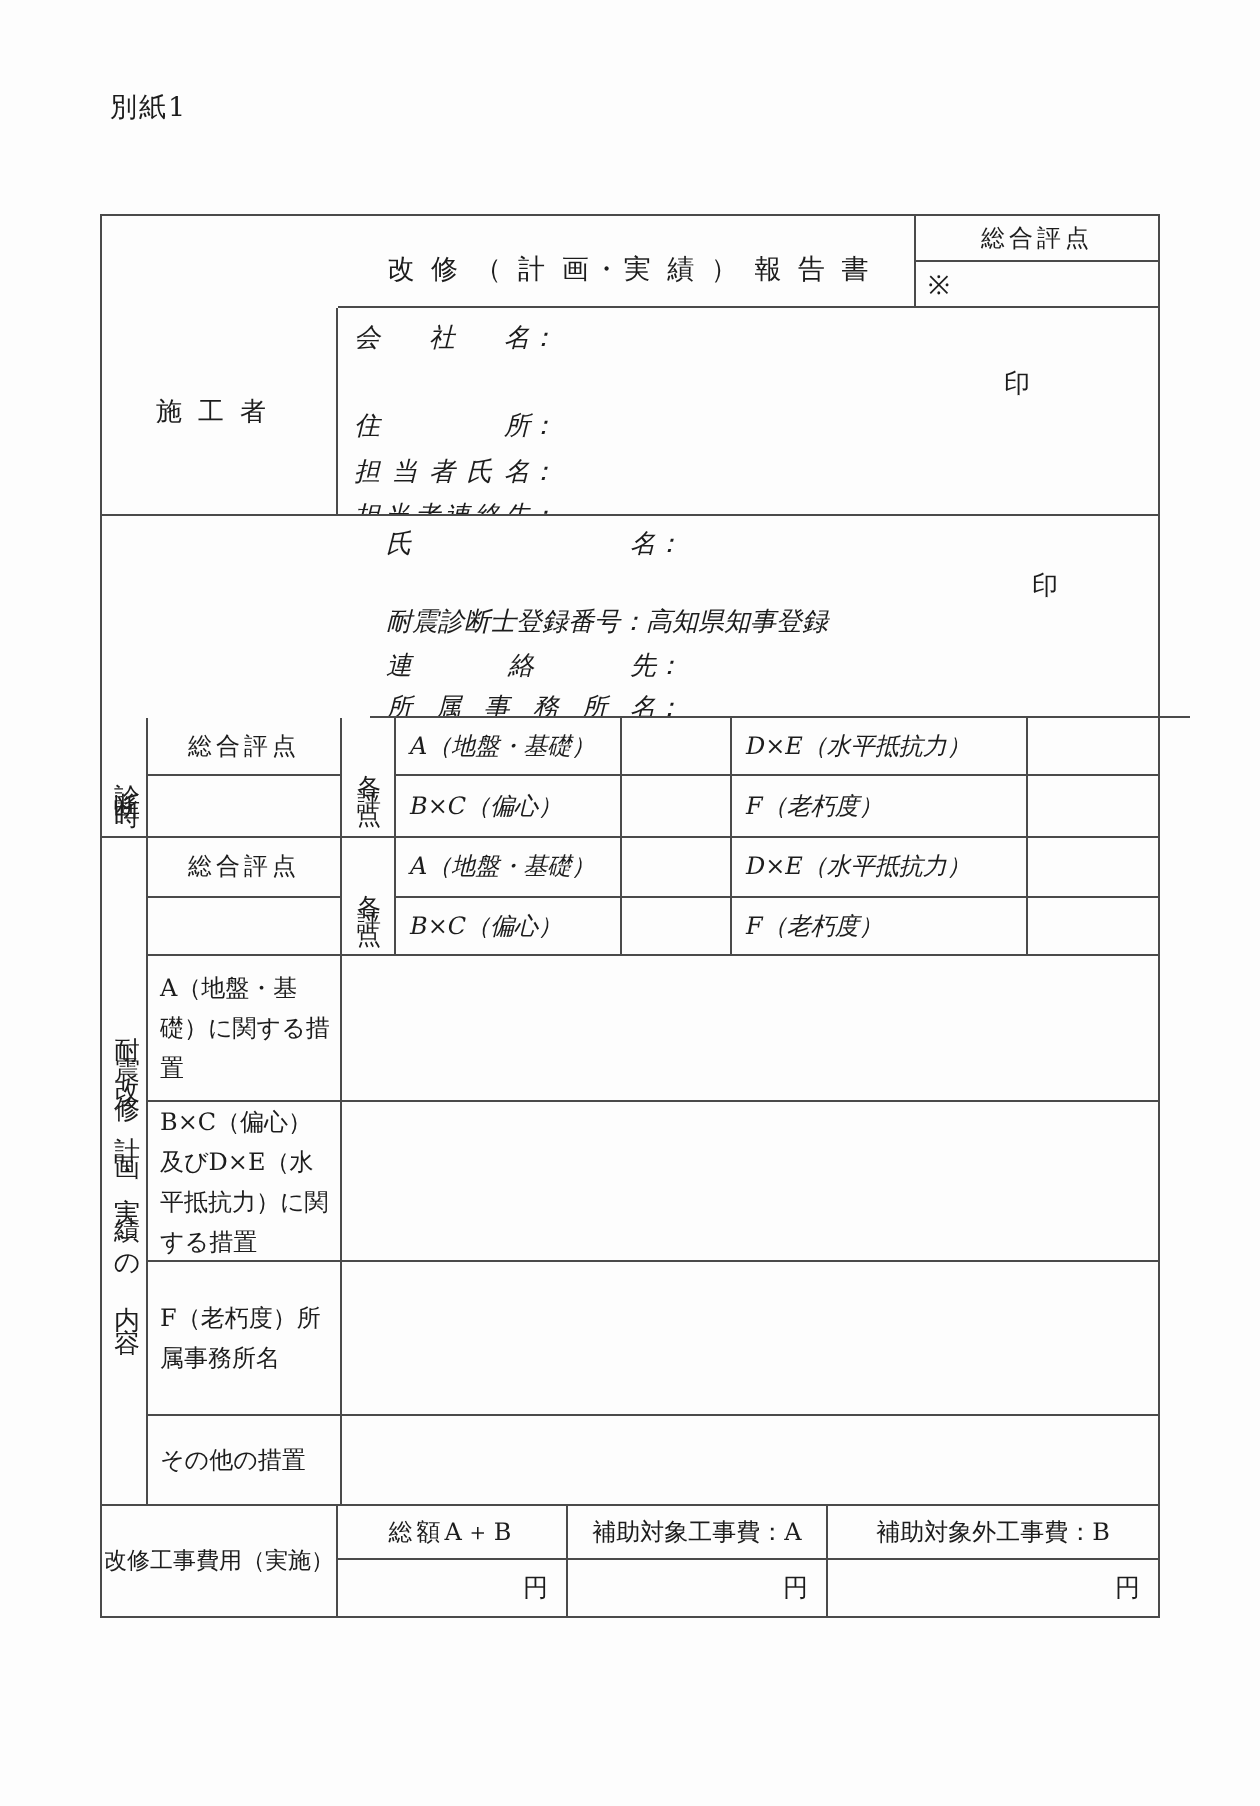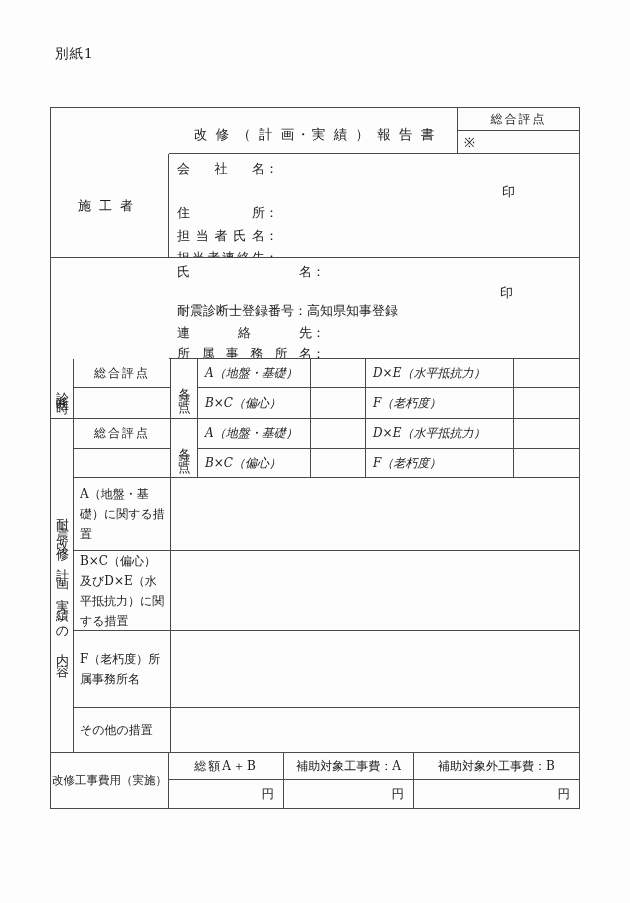--- a/index.html
+++ b/index.html
@@ -16,21 +16,21 @@
          border:1px solid var(--ln); }
   .c { position:absolute; box-sizing:border-box; border-right:1px solid var(--ln);
        border-bottom:1px solid var(--ln); font-size:12px; overflow:hidden; }
   .nr { border-right:none; } .nb { border-bottom:none; }
   .ctr { display:flex; align-items:center; justify-content:center; }
   .lpad { display:flex; align-items:center; padding-left:7px; white-space:nowrap;font-style:italic; }
   .ls2 { letter-spacing:2px; } .ls4 { letter-spacing:4px; } .ls8 { letter-spacing:8px; }
   .vert { writing-mode:vertical-rl; }
   .fs13 { font-size:13px; }
   .jl { display:inline-block; text-align:justify; text-align-last:justify; vertical-align:top; }
-  .fline { position:absolute; left:8px; font-size:13px; white-space:nowrap; }
+  .fline { position:absolute; left:8px; font-size:13px; white-space:nowrap;font-style:italic; }
   .seal { position:absolute; font-size:13px; }
   .mlabel { display:flex; flex-direction:column; justify-content:center;
             padding:0 3px 0 6px; line-height:20px; font-size:12px; }
   .unit { display:flex; align-items:center; justify-content:flex-end; padding-right:9px; font-size:12.5px; }
   .twolines { display:flex; flex-direction:column; align-items:center; justify-content:center;
               line-height:22px; font-size:13px; }
   .refnote { display:flex; align-items:center; padding-left:6px; font-size:13px; }
 </style>
 </head>
 <body>
@@ -48,21 +48,21 @@
 
     <div class="c ctr fs13 ls8" style="left:0;top:46px;width:118px;height:104px">施工者</div>
     <div class="c nr" style="left:118px;top:46px;width:410px;height:104px">
       <div class="fline" style="top:6px"><span class="jl" style="width:88px">会社名</span><span>：</span></div>
       <div class="seal" style="top:29px;right:64px">印</div>
       <div class="fline" style="top:50px"><span class="jl" style="width:88px">住所</span><span>：</span></div>
       <div class="fline" style="top:73px"><span class="jl" style="width:88px">担当者氏名</span><span>：</span></div>
       <div class="fline" style="top:95px"><span class="jl" style="width:88px">担当者連絡先</span><span>：</span></div>
     </div>
 
-    <div class="c nr" style="left:118px;top:150px;width:410px;height:101px">
+    <div class="c nr" style="left:134px;top:150px;width:410px;height:101px">
       <div class="fline" style="top:5px"><span class="jl" style="width:135px">氏名</span><span>：</span></div>
       <div class="seal" style="top:26px;right:66px">印</div>
       <div class="fline" style="top:44px">耐震診断士登録番号：高知県知事登録</div>
       <div class="fline" style="top:66px"><span class="jl" style="width:135px">連絡先</span><span>：</span></div>
       <div class="fline" style="top:87px"><span class="jl" style="width:135px">所属事務所名</span><span>：</span></div>
     </div>
 
     <div class="c ctr" style="left:0;top:251px;width:23px;height:60px">
         <span class="vert fs13" style="letter-spacing:5px">診断時</span>
       </div>

